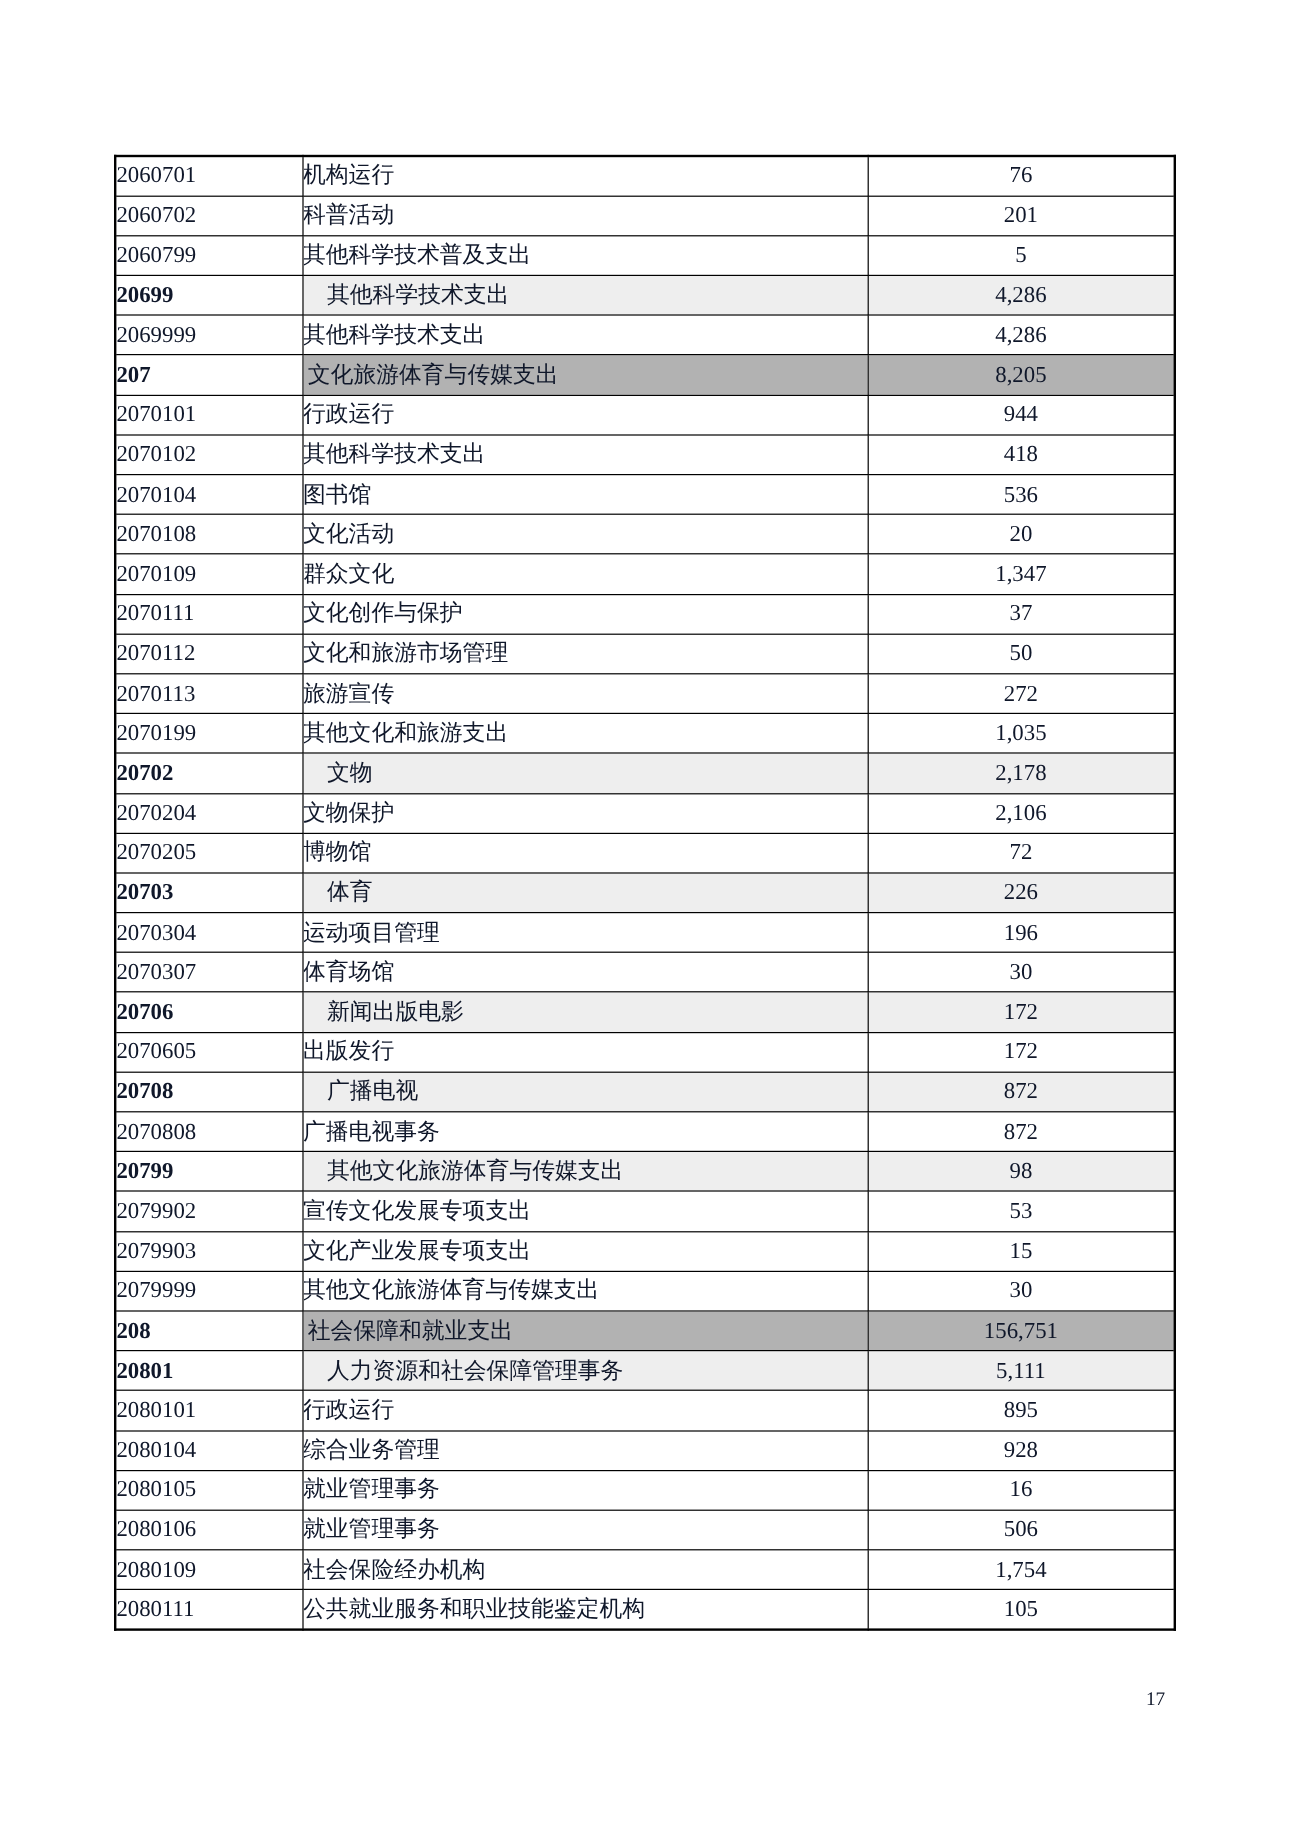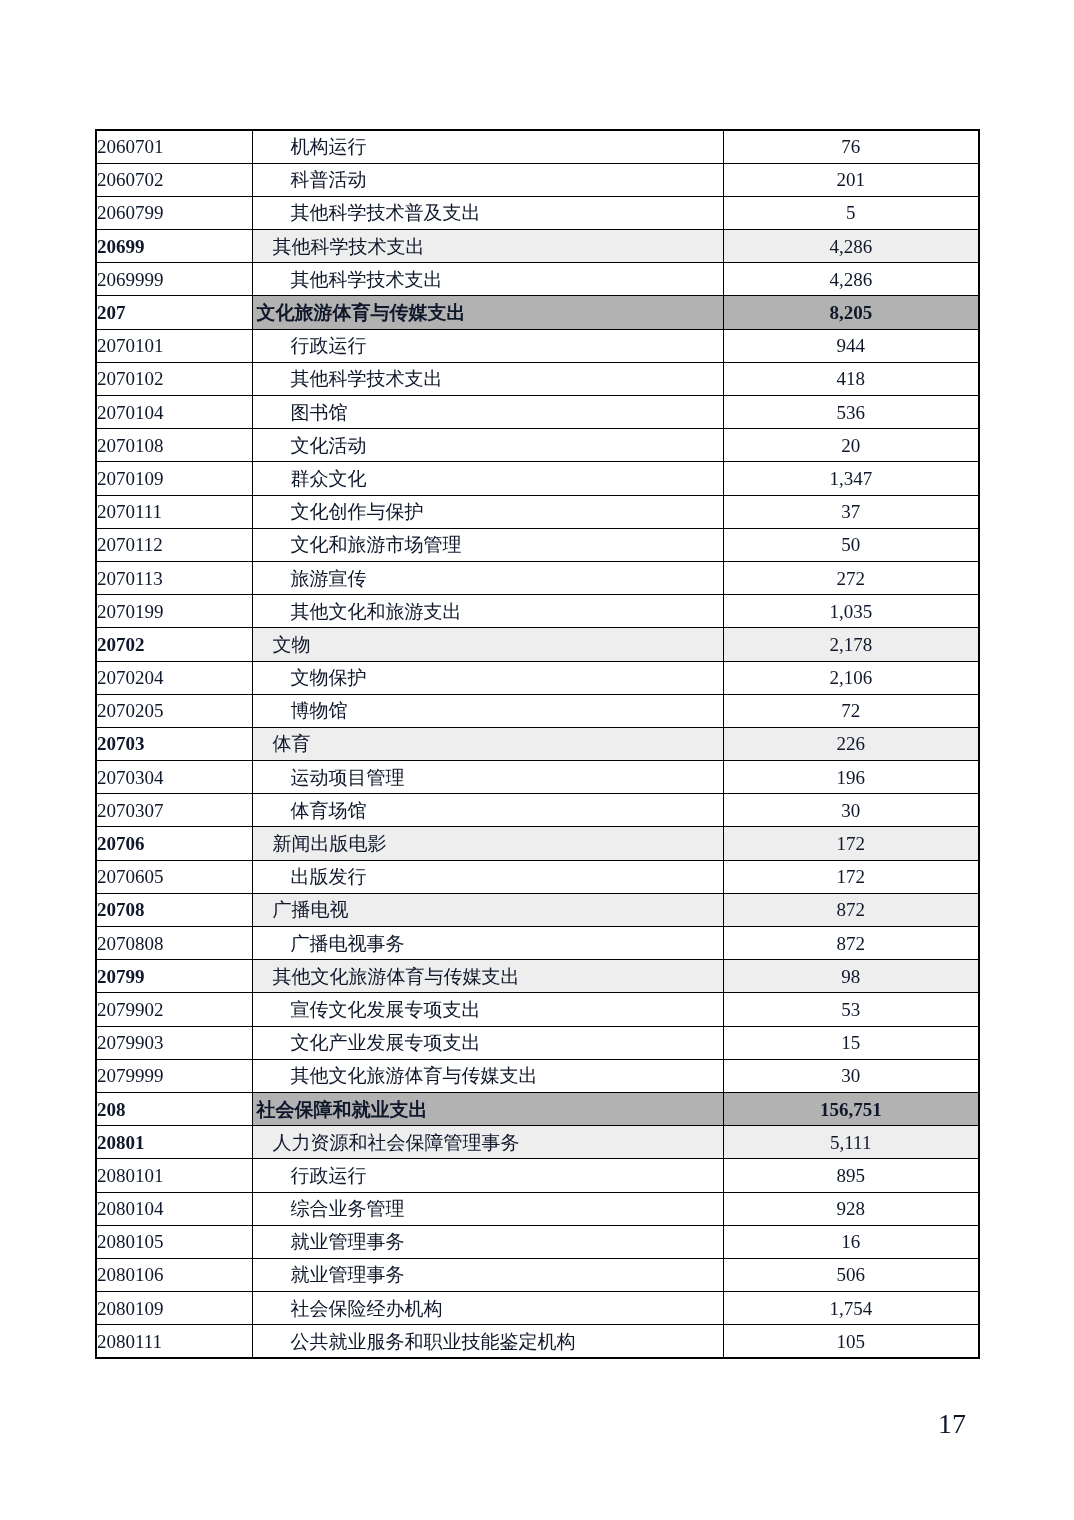--- a/index.html
+++ b/index.html
@@ -44,40 +44,40 @@
   }
   td.col-amount {
     text-align: center;
     padding-right: 4px;
   }
   
   tr.level-1 td.col-code { font-weight: bold; }
   tr.level-1 td.col-name,
   tr.level-1 td.col-amount {
     background: var(--l1-bg, #b2b2b2);
-    font-weight: bold;
+    font-weight: normal;
   }
   tr.level-1 td.col-name { padding-left: 4px; }
 
   tr.level-2 td.col-code { font-weight: bold; }
   tr.level-2 td.col-name,
   tr.level-2 td.col-amount {
     background: var(--l2-bg, #eeeeee);
   }
   tr.level-2 td.col-name { padding-left: 20px; }
 
-  tr.level-3 td.col-name { padding-left: 38px; }
+  tr.level-3 td.col-name { }
 
   .page-number {
     position: absolute;
     top: 1408px;
     left: 938px;
     width: 50px;
-    text-align: left;
-    font-size: 28px;
+    text-align: center;
+    font-size: 16px;
     font-family: "Liberation Serif", "DejaVu Serif", serif;
   }
 </style>
 </head>
 <body>
 
 <div class="page">
 
   <table class="budget-table">
     <colgroup>

